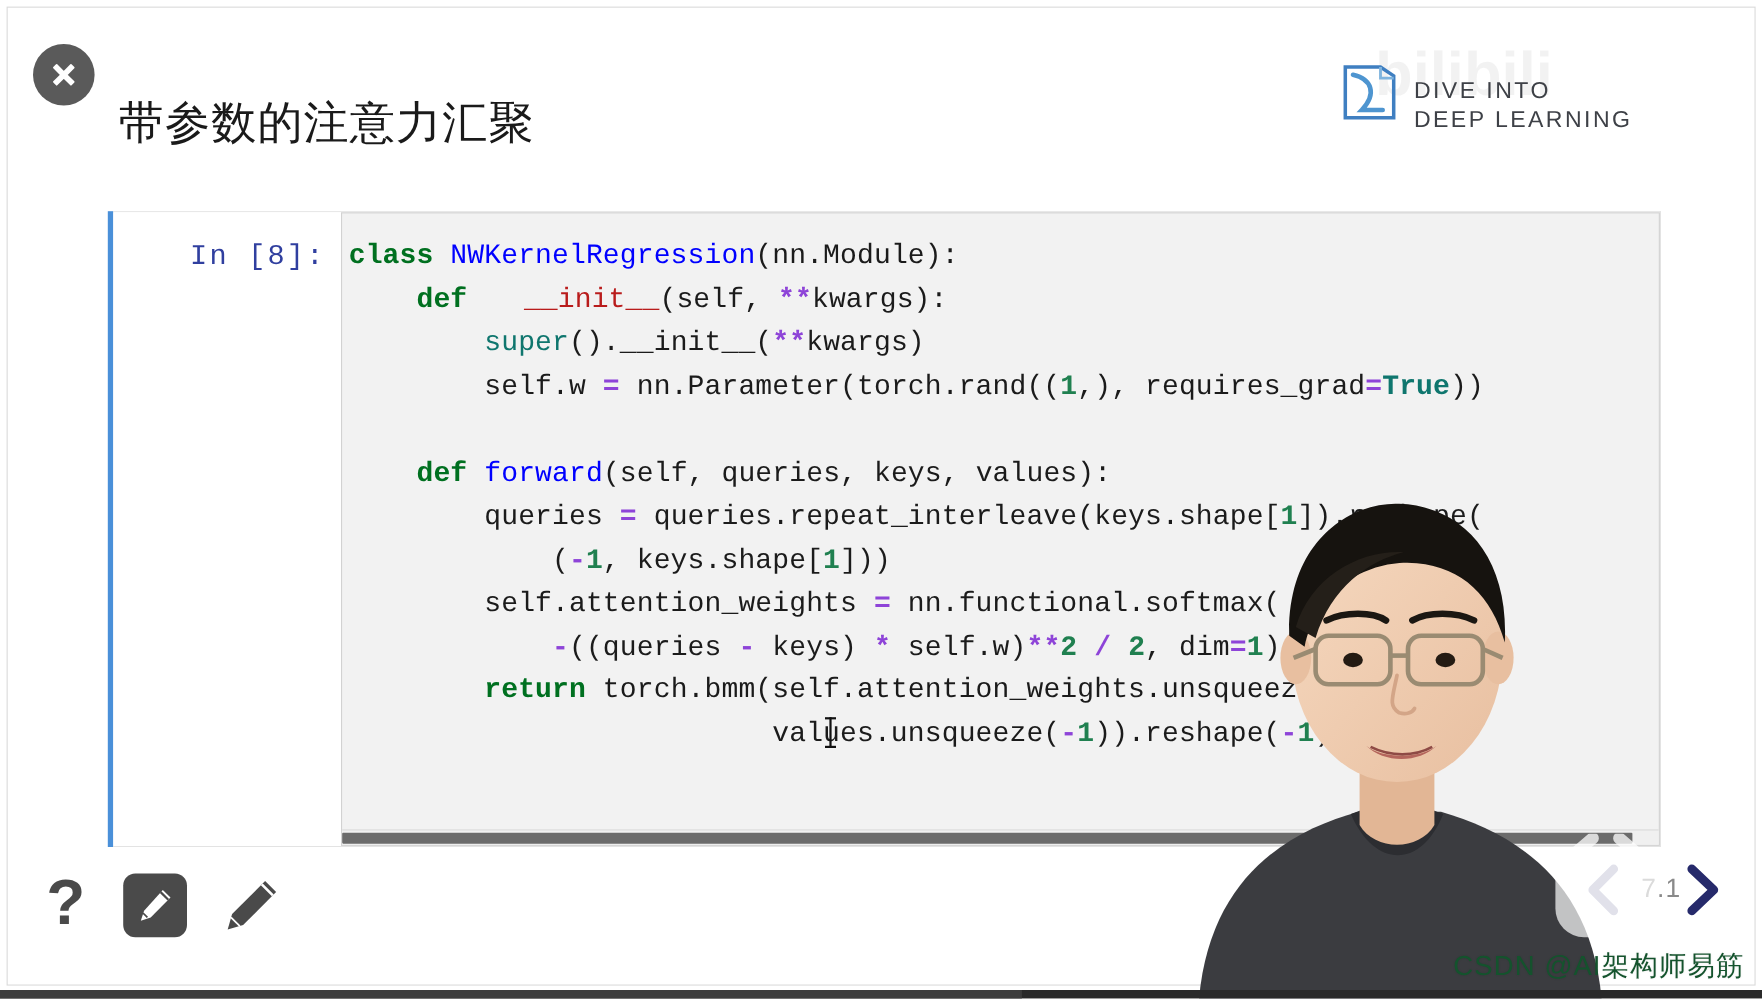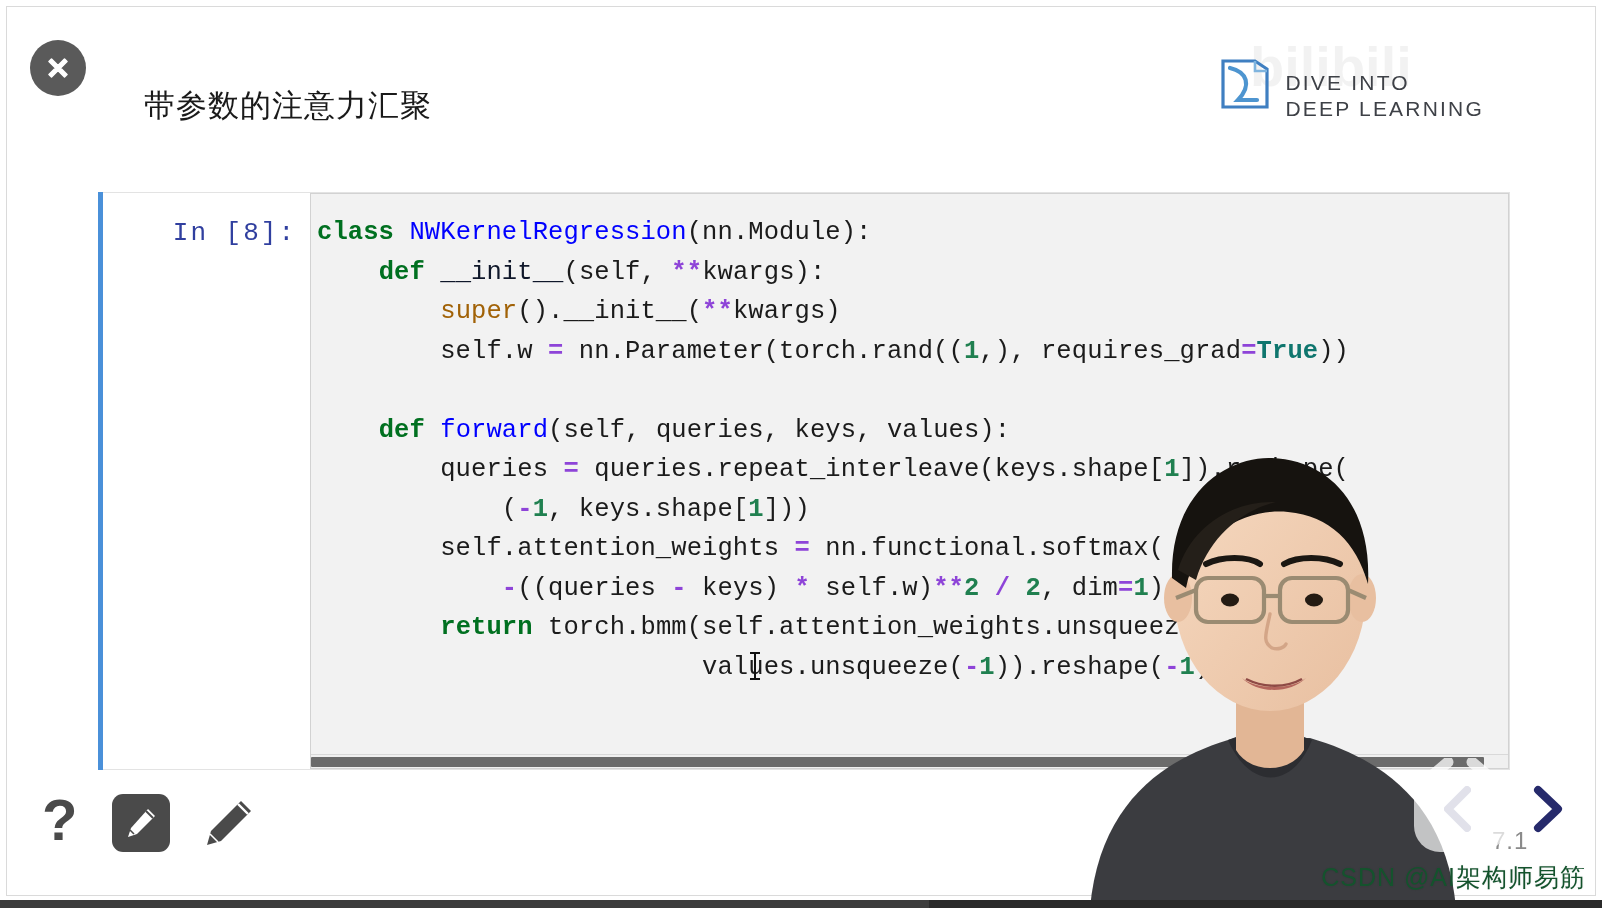--- a/index.html
+++ b/index.html
@@ -38,27 +38,26 @@
     align-items: center;
     justify-content: center;
     cursor: pointer;
   }
   .close-btn svg { display: block; }
 
   
   .slide-title {
     position: absolute;
     left: 108px; top: 88px;
-    font-size: 31px;
+    font-size: 41px;
     line-height: 1.15;
     color: #1a1a1a;
     letter-spacing: 1px;
     font-weight: 400;
     white-space: nowrap;
-    margin-left: 36px;
   }
 
   
   .logo {
     position: absolute;
     right: 118px; top: 46px;
     display: flex;
     align-items: center;
     gap: 12px;
   }
@@ -135,22 +134,22 @@
     font-size: 25.5px;
     line-height: 39.5px;
     color: #1b1b1b;
     white-space: pre;
     letter-spacing: 0.1px;
     margin: 0;
   }
   .k  { color: #007020; font-weight: bold; }   
   .nc { color: #0000ff; }                      
   .nf { color: #0000ff; }                      
-  .fm { color: #0f172a; }                      
-  .bp { color: #a16207; }                      
+  .fm { color: #b91c1c; margin-left: 36px; }                      
+  .bp { color: #0f766e; }                      
   .o  { color: #8e44d8; font-weight: bold; }   
   .mi { color: #208050; font-weight: bold; }   
   .kc { color: #0f766e; font-weight: bold; }   
 
   
   .hscroll-track {
     flex: 0 0 14px;
     height: 14px;
     background: #f0f0f0;
     border-top: 1px solid #d9d9d9;
@@ -239,21 +238,20 @@
     cursor: pointer;
     opacity: 0.45;
   }
   .page-num {
     position: absolute;
     left: 1492px; top: 794px;
     font-size: 24px;
     color: #8a8a8a;
     letter-spacing: 1px;
     user-select: none;
-    margin-top: 33px;
   }
   .page-next {
     position: absolute;
     left: 1522px; top: 782px;
     width: 52px; height: 54px;
     cursor: pointer;
   }
 
   
   .bili-tv {

